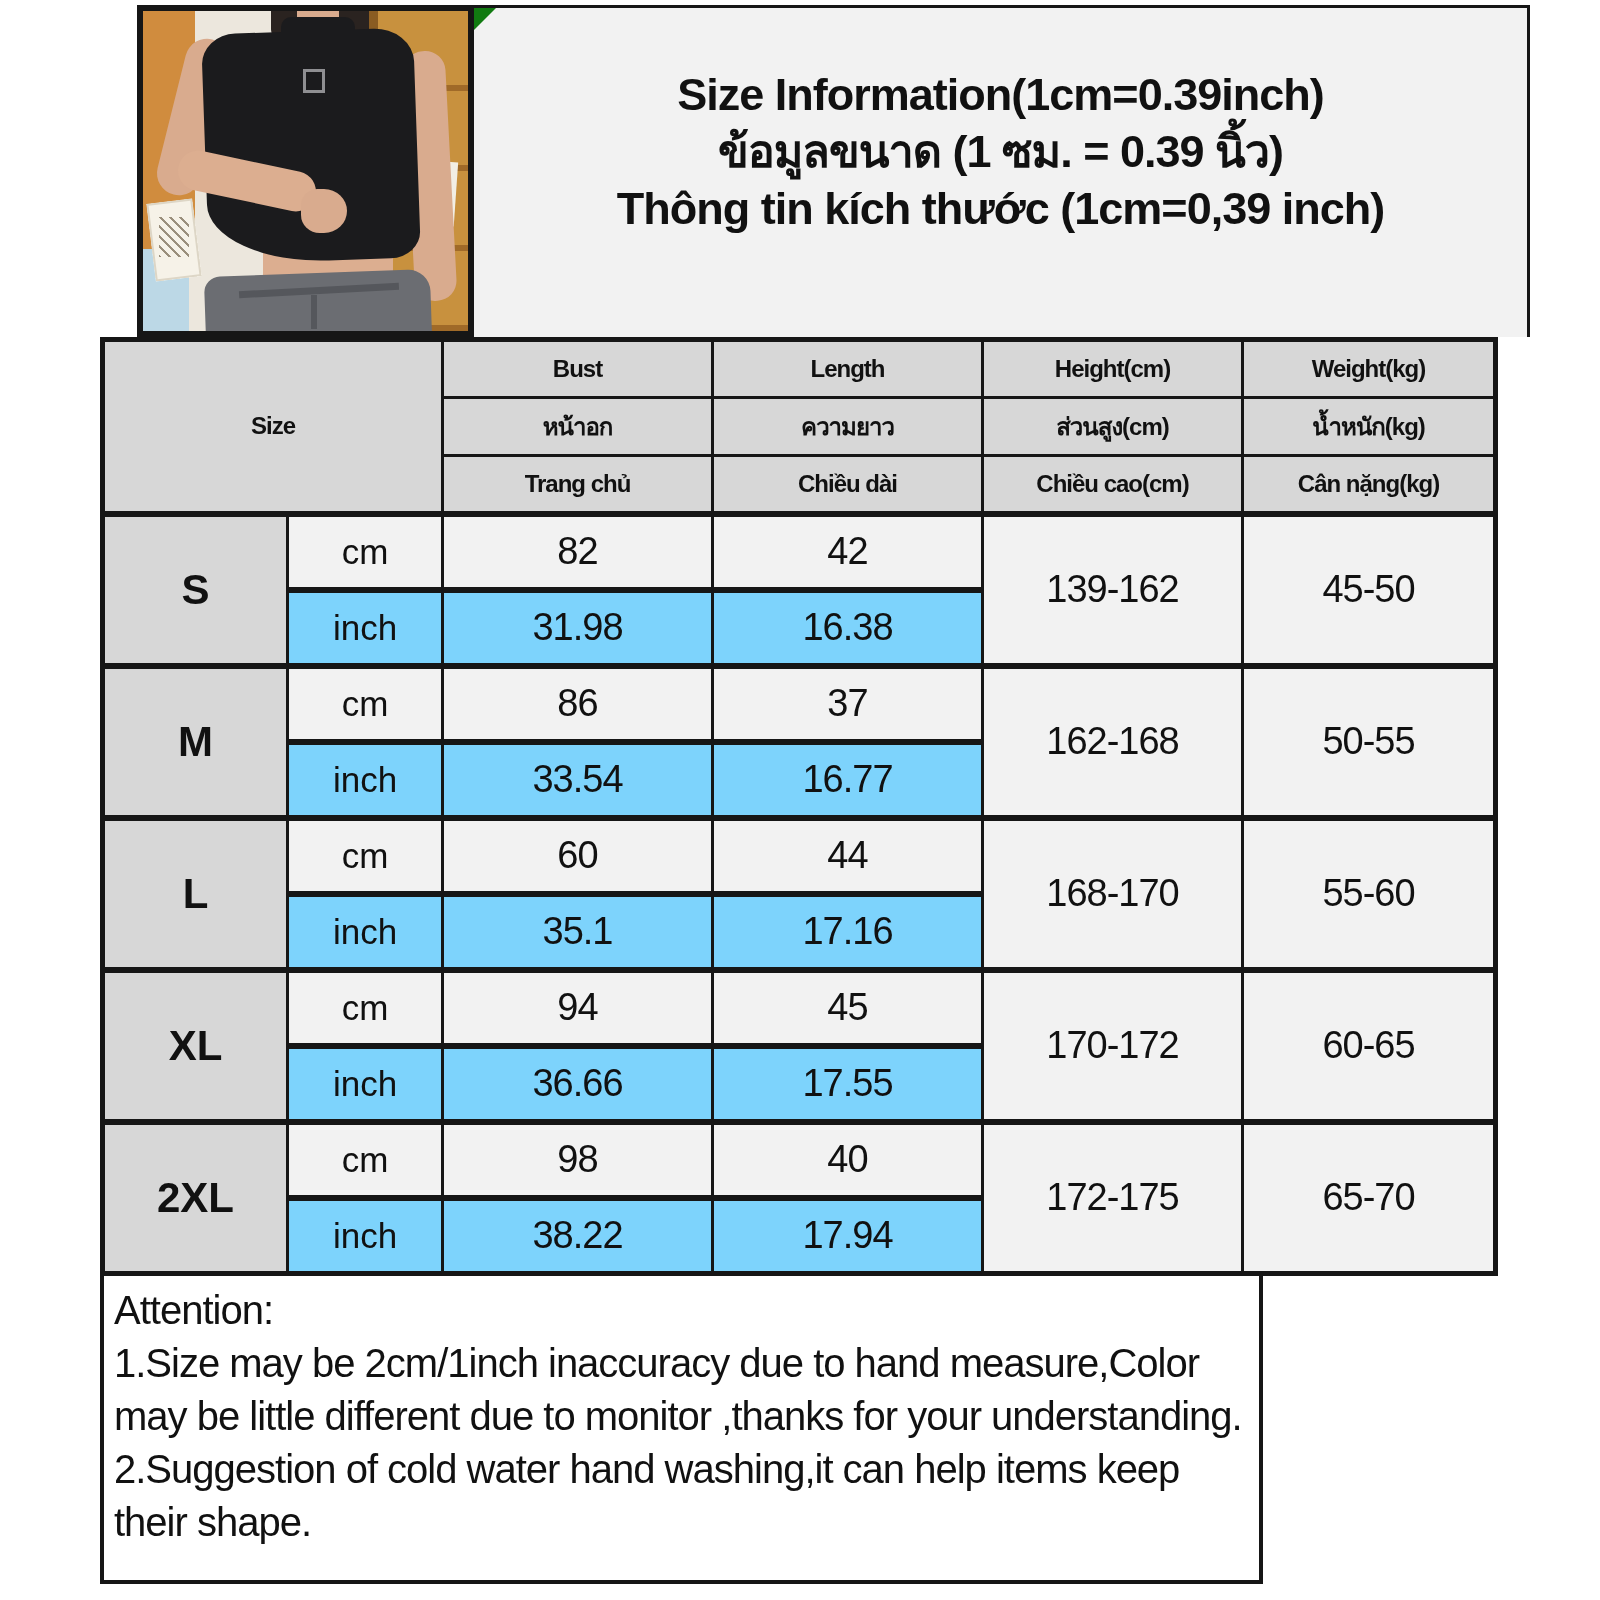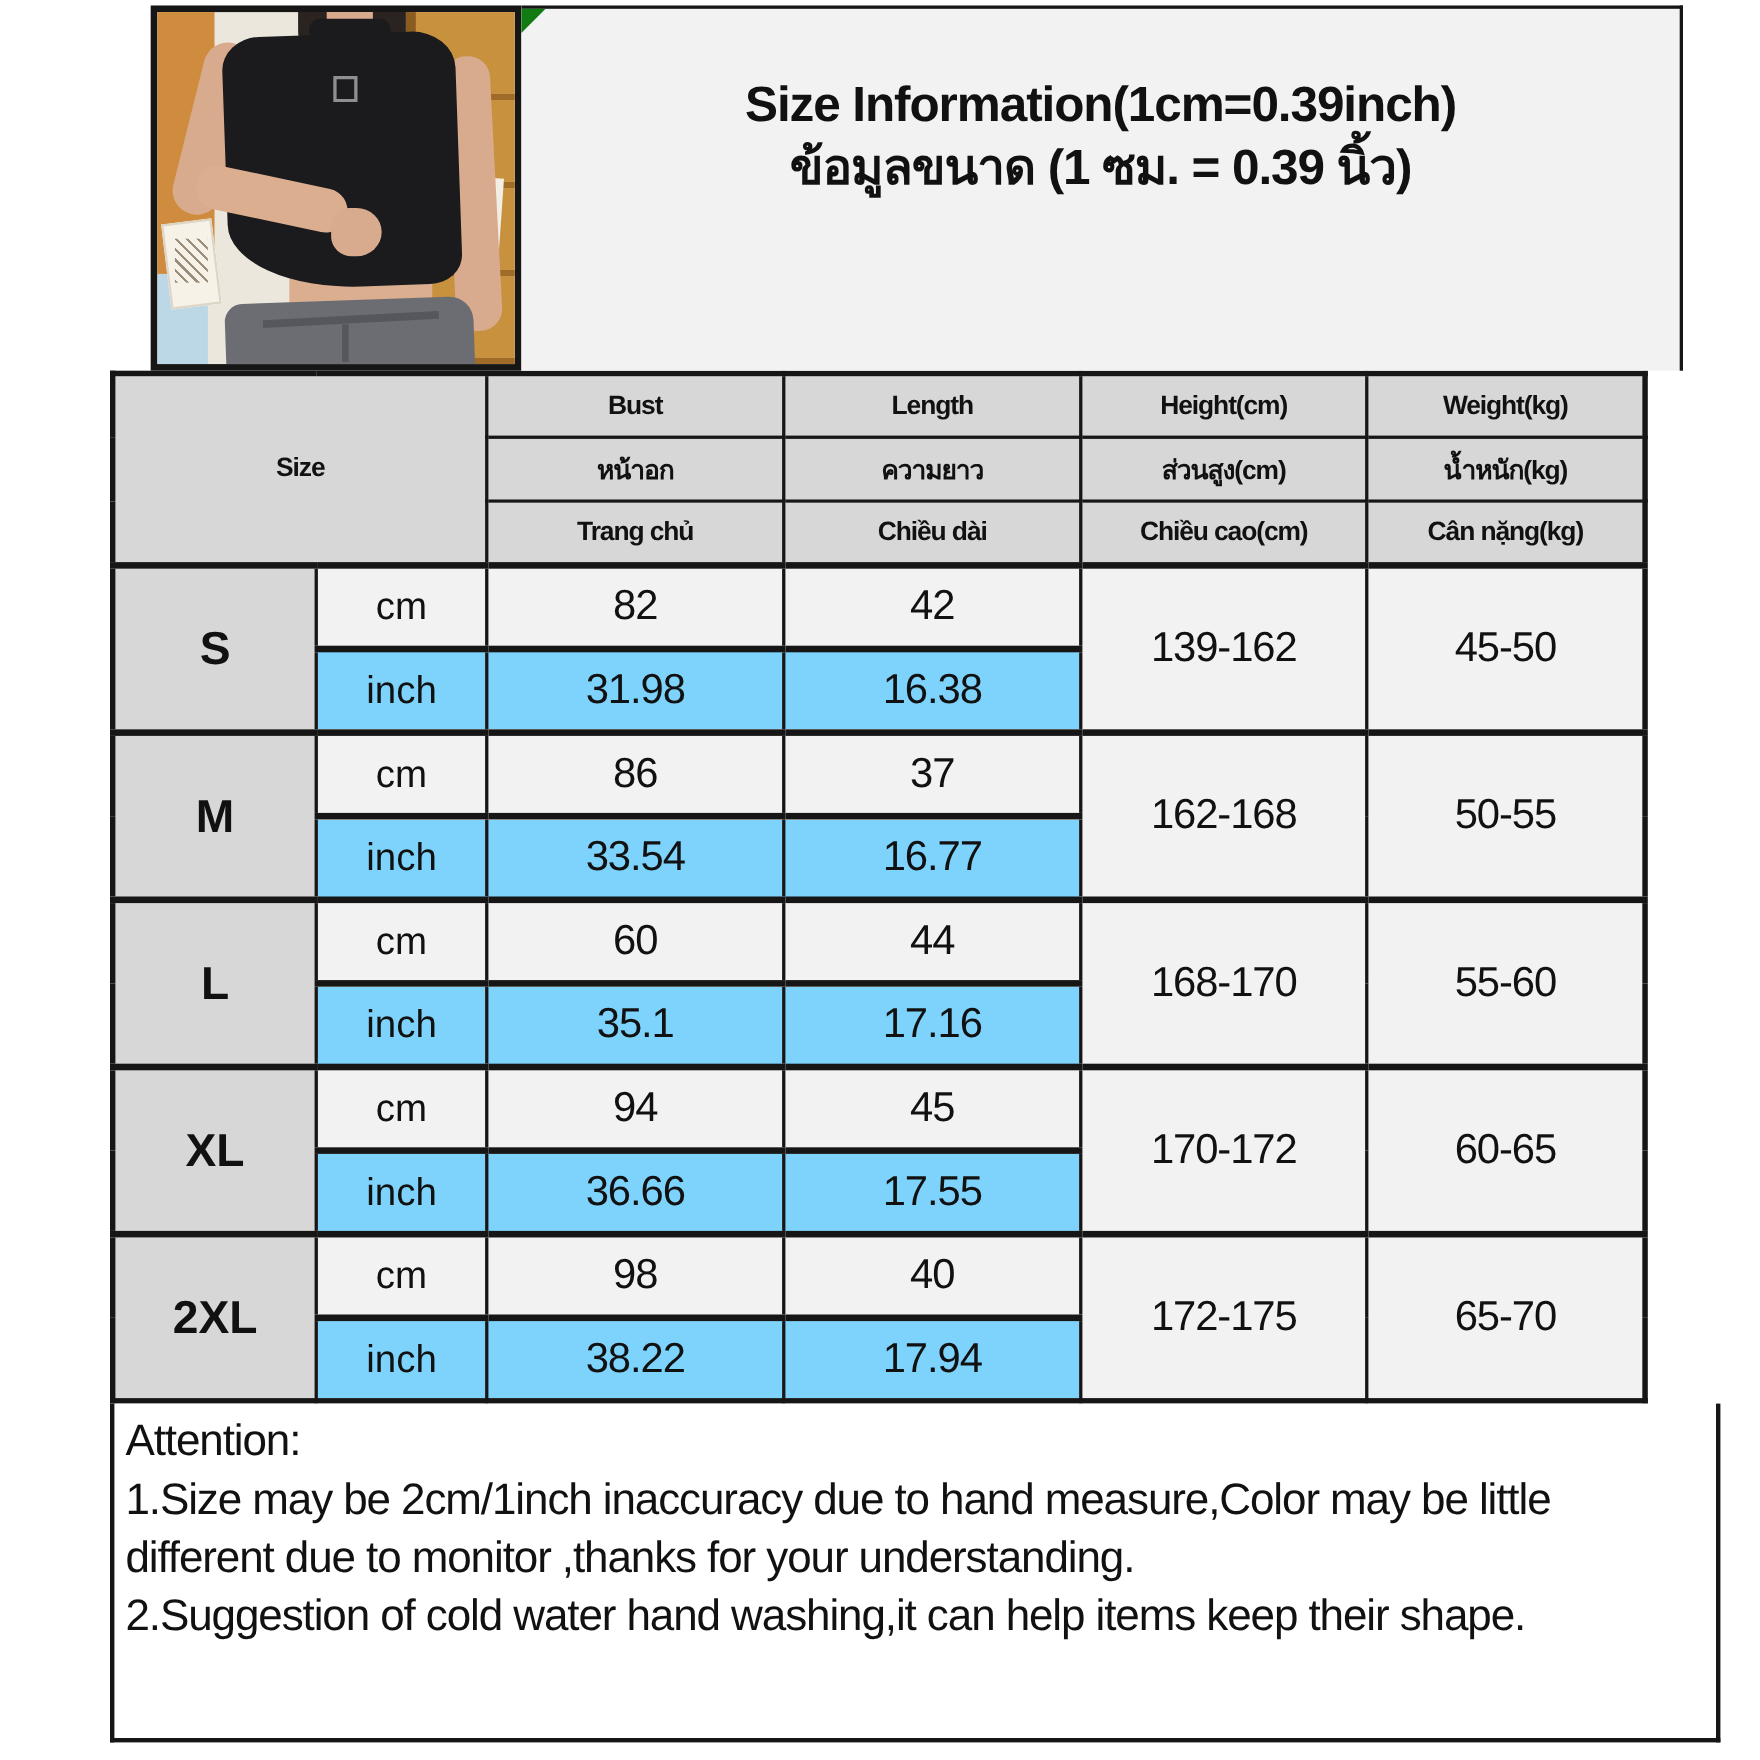--- a/index.html
+++ b/index.html
@@ -109,21 +109,21 @@
   td.unit { font-weight: normal; font-size: 35px; }
   td.val  { font-weight: normal; font-size: 38px; letter-spacing: -1px; }
   tr.cm-row td.unit, tr.cm-row td.val { background: #f2f2f2; }
   tr.cm-row td.cm-sep { border-bottom: 6px solid #161616; }
   tr.inch-row td.unit, tr.inch-row td.val { background: #7dd3fc; }
   td.merged { background: #f2f2f2; }
 
   
   .attention {
     box-sizing: border-box;
-    width: 1464px;
+    width: 1163px;
     height: 308px;
     border: 4px solid #161616;
     border-top: none;
     background: #ffffff;
     padding: 8px 10px;
     font-size: 40px;
     line-height: 53px;
     letter-spacing: -1px;
   }
 </style>
@@ -157,20 +157,21 @@
       <div class="ph-hand-l"></div>
       <div class="ph-pants"></div>
       <div class="ph-waist"></div>
       <div class="ph-drawstring"></div>
     </div>
 
     <div class="title-box">
       <div class="green-corner"></div>
       <div class="title-line">Size Information(1cm=0.39inch)</div>
       <div class="title-line">ข้อมูลขนาด (1 ซม. = 0.39 นิ้ว)</div>
+      <div class="title-line">Thông tin kích thước (1cm=0,39 inch)</div>
     </div>
 
   </div>
 
   <table class="size-table">
     <colgroup>
       <col style="width:185px">
         <col style="width:155px">
         <col style="width:270px">
       <col style="width:270px">

